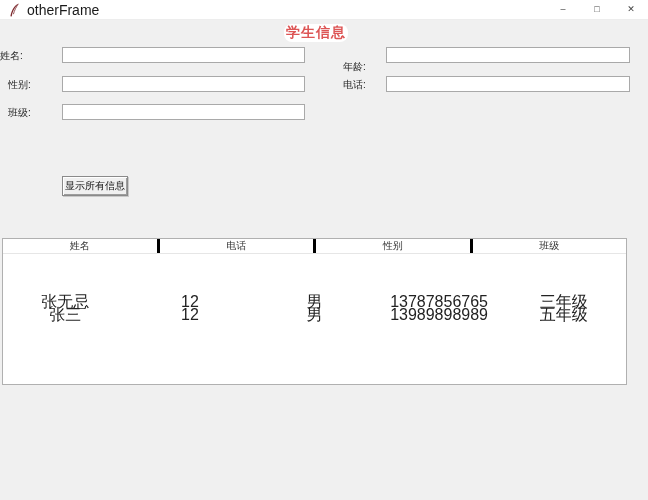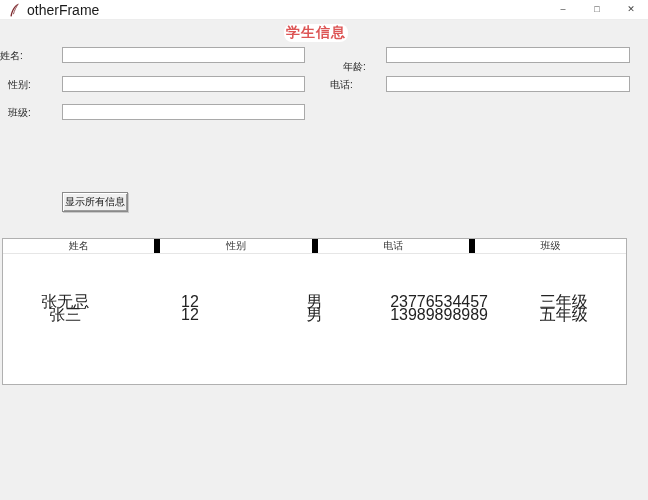--- a/index.html
+++ b/index.html
@@ -18,21 +18,21 @@
   
   .fld-label{position:absolute;font-size:10px;color:#1f1f1f;}
   .entry{position:absolute;height:16px;background:#ffffff;border:1px solid #a9a9a9;font-size:10px;padding:0 3px;font-family:inherit;outline:none;}
   
   .btn{position:absolute;height:20px;background:#f0f0f0;font-size:10px;color:#111;font-family:inherit;
        border:1px solid #8a8a8a;box-shadow:inset 1px 1px 0 #ffffff, inset -1px -1px 0 #9d9d9d, 1px 1px 0 #c9c9c9;
        display:flex;align-items:center;justify-content:center;cursor:default;}
   
   .table{position:absolute;left:2px;top:238px;width:625px;height:147px;background:#ffffff;border:1px solid #b0b0b0;}
   .thead{display:flex;height:15px;border-bottom:1px solid #e6e6e6;background:#ffffff;}
-  .th{flex:1;display:flex;align-items:center;justify-content:center;font-size:10px;color:#333;border-right:6px solid #000000;}
+  .th{flex:1;display:flex;align-items:center;justify-content:center;font-size:10px;color:#333;border-right:3px solid #000000;}
   .th:last-child{border-right:none;text-align:center;}
   .trow{display:flex;height:13px;}
   .td{flex:1;display:flex;align-items:center;justify-content:center;font-size:16px;color:#222;margin-top:48px;}
 </style>
 </head>
 <body>
 
 <div class="window">
 
   <div class="titlebar">
@@ -63,37 +63,37 @@
 
   <label class="fld-label" style="left:8px;top:78px;text-align:right;">性别:</label>
   <input class="entry" style="left: 62px; top: 76px; width: 243px;" value="">
 
   <label class="fld-label" style="left:8px;top:106px;">班级:</label>
   <input class="entry" style="left: 62px; top: 104px; width: 243px;" value="">
 
   <label class="fld-label" style="left:343px;top:60px;">年龄:</label>
   <input class="entry" style="left: 386px; top: 47px; width: 244px;" value="">
 
-  <label class="fld-label" style="left:330px;top:78px;">电话:</label>
+  <label class="fld-label" style="left:343px;top:78px;">电话:</label>
   <input class="entry" style="left: 386px; top: 76px; width: 244px;" value="">
 
-  <button class="btn" style="left:62px;top:192px;width:66px;">显示所有信息</button>
+  <button class="btn" style="left:62px;top:176px;width:66px;">显示所有信息</button>
 
   <div class="table">
     <div class="thead">
       <div class="th">姓名</div>
+      <div class="th">电话</div>
       <div class="th">性别</div>
-      <div class="th">电话</div>
       <div class="th">班级</div>
     </div>
     <div class="trow">
       <div class="td">张无忌</div>
       <div class="td">12</div>
       <div class="td">男</div>
-      <div class="td">23776534457</div>
+      <div class="td">13787856765</div>
       <div class="td">三年级</div>
     </div>
     <div class="trow">
       <div class="td">张三</div>
       <div class="td">12</div>
       <div class="td">男</div>
       <div class="td">13989898989</div>
       <div class="td">五年级</div>
     </div>
   </div>

